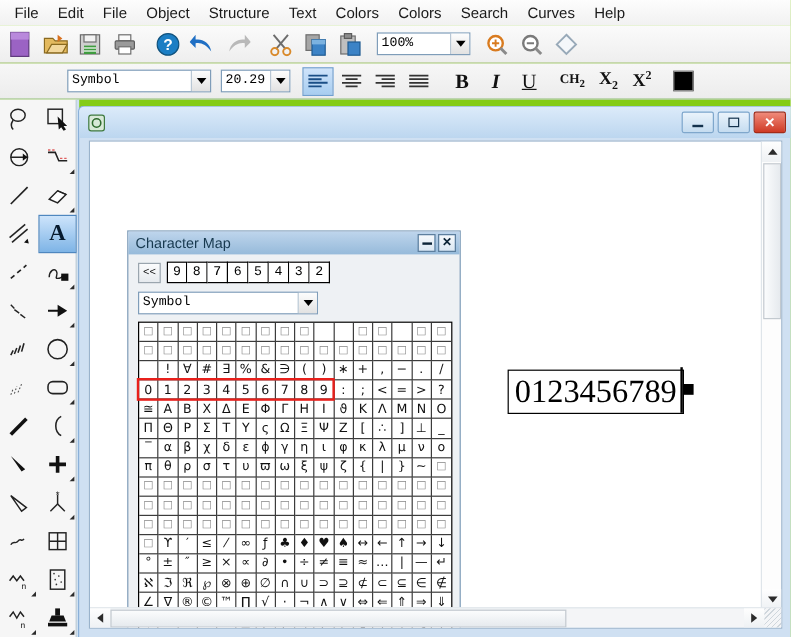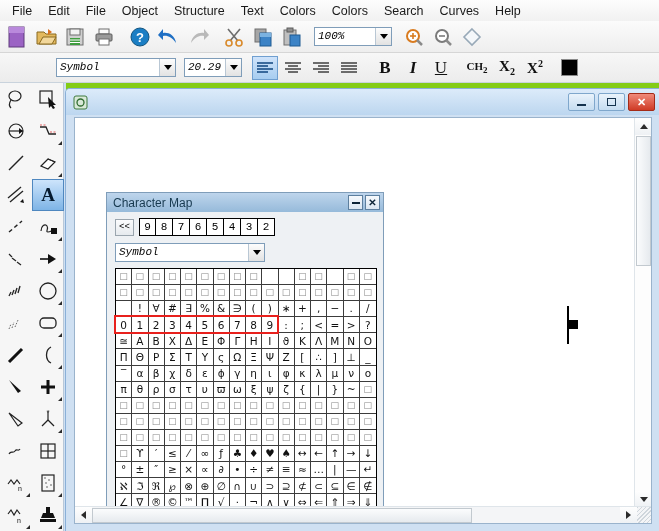--- a/index.html
+++ b/index.html
@@ -49,21 +49,20 @@
 
   
   .combo {
     display: flex; align-items: flex-end;
     height: 19px;
     border: 1px solid #7f9db9;
     background: #fff;
     font-family: "Liberation Mono", monospace;
     font-size: 11px;
     color: #000;
-    font-style: italic;
   }
   .combo .ctext {
     flex: 1; padding: 0 3px; white-space: nowrap; overflow: hidden;
     line-height: 17px;
   }
   .combo .carrow {
     width: 16px; height: 17px;
     background: linear-gradient(#fdfdfd,#e2e2e2);
     border-left: 1px solid #b9c7d4;
     display: flex; align-items: center; justify-content: center;
@@ -778,20 +777,21 @@
           </div>
         <div class="wbtn">
             <span class="maxglyph"></span>
           </div>
         <div class="wbtn close">✕</div>
       </div>
     </div>
 
     <div id="doccanvasarea">
 
+      <div id="textobject">0123456789</div>
       <div id="textcaret"></div>
       <div id="texthandle"></div>
 
       <div id="charmap">
 
         <div id="cmtitle">
           <div class="cmlabel">Character Map</div>
           <div class="cmbtns">
             <div class="cmbtn">
                 <span class="cm-min-glyph"></span>

